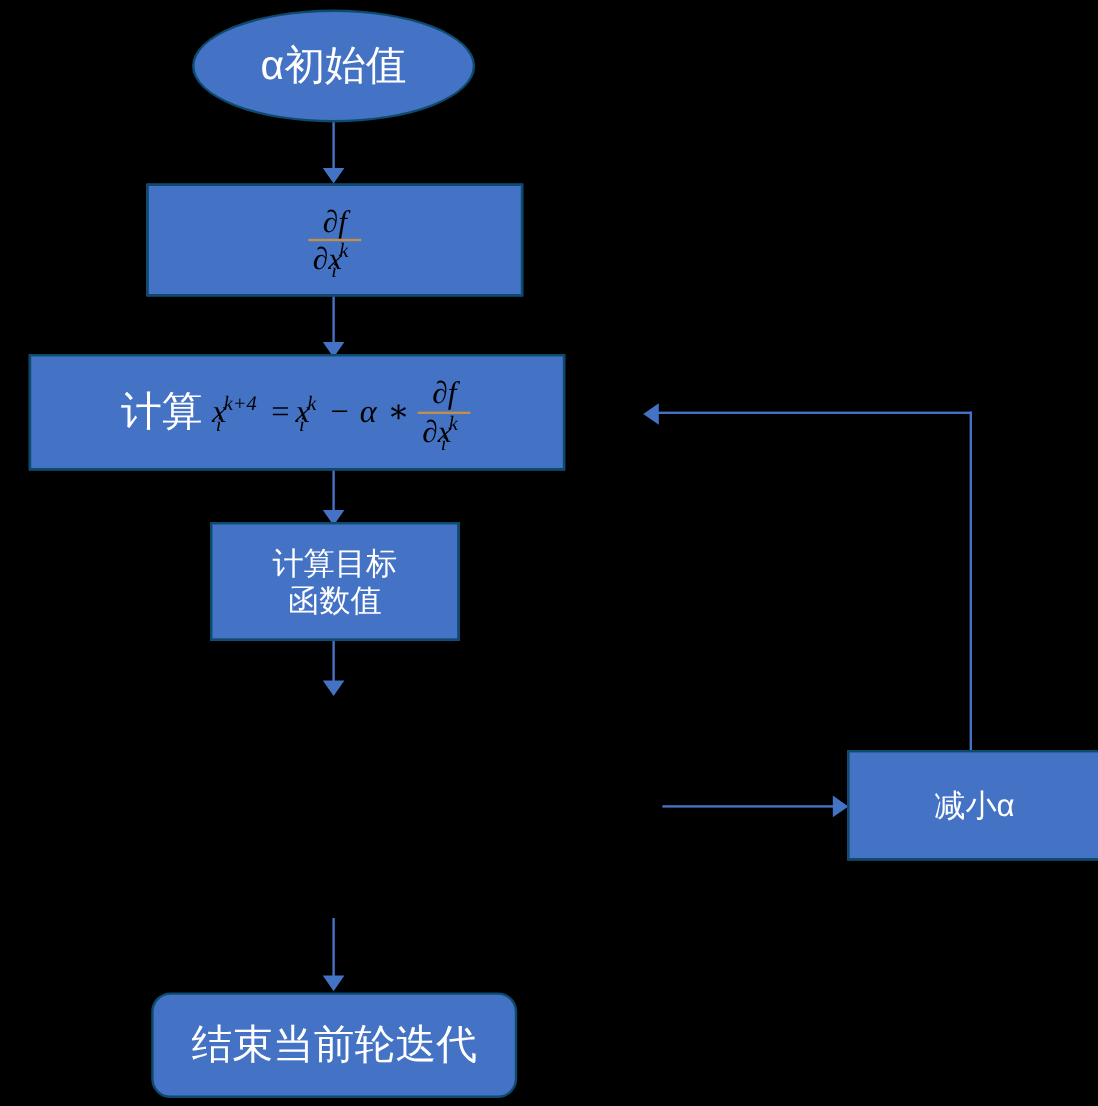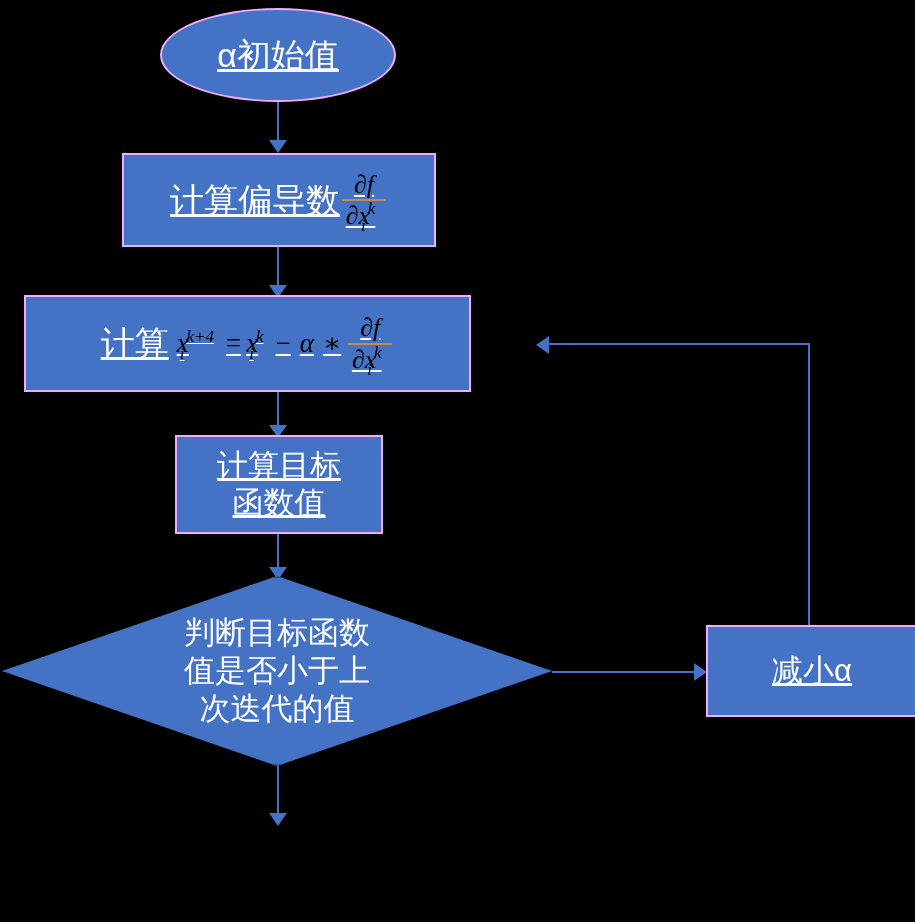--- a/index.html
+++ b/index.html
@@ -12,29 +12,28 @@
     width: 915px;
     height: 922px;
     background: #000000;
     overflow: hidden;
     font-family: "Liberation Sans", "DejaVu Sans", sans-serif;
   }
   .node {
     position: absolute;
     box-sizing: border-box;
     background: #4472C4;
-    border: 2px solid #f0abfc;
+    border: 2px solid #0c4a6e;
     color: #FFFFFF;
     display: flex;
     align-items: center;
     justify-content: center;
     text-align: center;
     line-height: 1.18;
     white-space: pre-line;
-    text-decoration: underline;
   }
   .ellipse {
     border-radius: 50%;
   }
   .rounded {
     border-radius: 16px;
   }
   .diamond-wrap {
     position: absolute;
     display: flex;
@@ -51,21 +50,21 @@
   }
   .diamond-label {
     position: relative;
     color: #FFFFFF;
     text-align: center;
     line-height: 1.22;
     white-space: pre-line;
     z-index: 2;
   }
   .cn-lg { font-size: 34px; }
-  .cn-md { font-size: 31px; }
+  .cn-md { font-size: 26px; }
 
   
   .mathrow {
     display: inline-flex;
     align-items: center;
     vertical-align: middle;
     color: #000000;
     font-family: "Liberation Serif", "DejaVu Serif", serif;
     font-style: italic;
     font-size: 27px;
@@ -169,21 +168,20 @@
 
   <div class="ln" style="left:277px; top:765px; width:2px; height:52px;"></div>
   <div class="arrow arrow-down" style="left:269px; top:813px;"></div>
 
   <div class="node ellipse cn-lg" style="left:160px; top:8px; width:236px; height:94px;">
     <span>α初始值</span>
   </div>
 
   <div class="node" style="left:122px; top:153px; width:314px; height:94px;">
     <span class="mathrow">
-      <span class="cnlabel cn-lg">计算偏导数</span>
       <span class="frac">
         <span class="num">∂f</span>
         <span class="bar"></span>
         <span class="den"><span>∂x</span><span class="sub">i</span><span class="sup">k</span></span>
       </span>
     </span>
   </div>
 
   <div class="node" style="left:24px; top:295px; width:447px; height:97px;">
     <span class="mathrow">
@@ -201,25 +199,22 @@
         <span class="den"><span>∂x</span><span class="sub">i</span><span class="sup">k</span></span>
       </span>
     </span>
   </div>
 
   <div class="node cn-md" style="left:175px; top:435px; width:208px; height:99px;">
     <span>计算目标
 函数值</span>
   </div>
 
-  <div class="diamond-wrap" style="left:2px; top:576px; width:550px; height:190px;">
-    <div class="diamond-shape"></div>
-    <span class="diamond-label cn-md">判断目标函数
-值是否小于上
-次迭代的值</span>
-  </div>
 
   <div class="node cn-md" style="left:706px; top:625px; width:212px; height:92px;">
     <span>减小α</span>
   </div>
 
+  <div class="node rounded cn-lg" style="left:126px; top:827px; width:305px; height:88px;">
+    <span>结束当前轮迭代</span>
+  </div>
 
 </div>
 
 </body></html>

